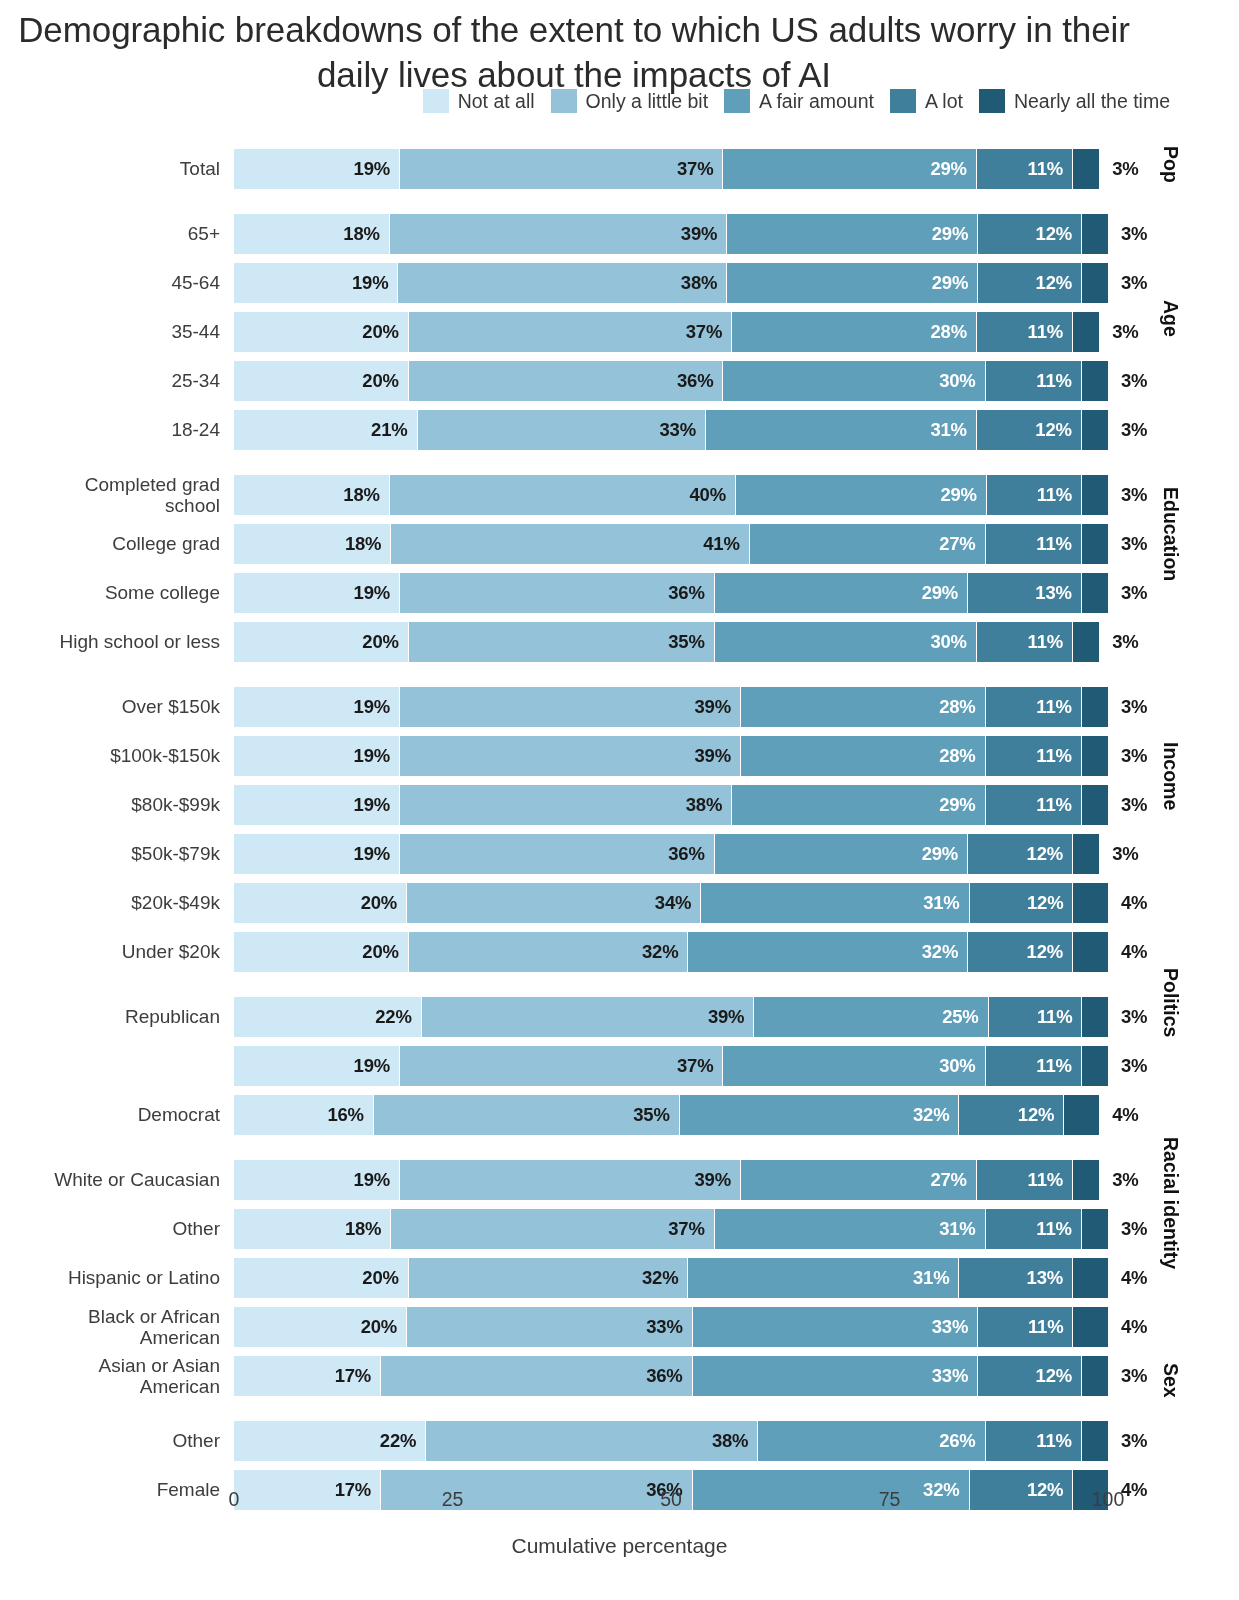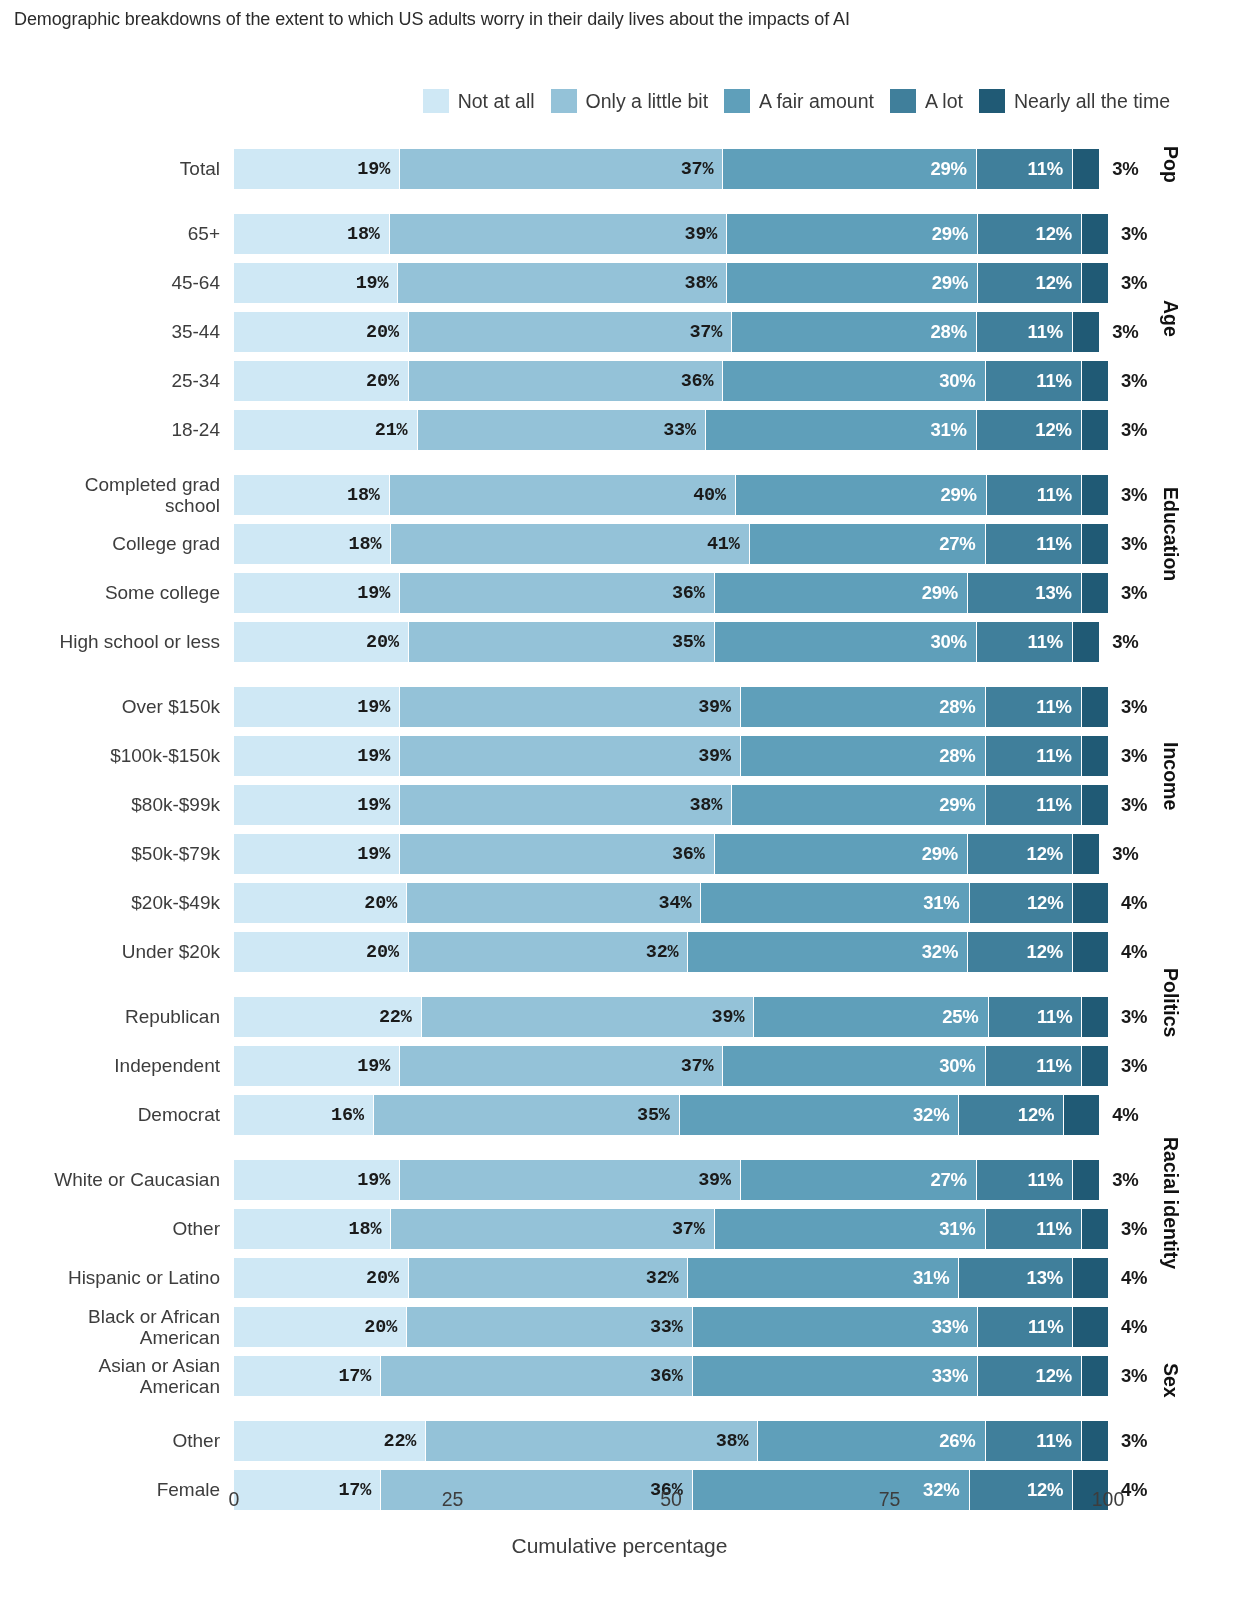--- a/index.html
+++ b/index.html
@@ -13,25 +13,26 @@
     overflow: hidden;
   }
 
   .page { position: relative; width: 1239px; height: 1600px; }
 
   
   .title {
     position: absolute;
     left: 14px; top: 8px;
     width: 1120px;
-    font-size: 18px;
+    font-size: 35px;
     line-height: 1.28;
     color: #2b2b2b;
     font-weight: 400;
     letter-spacing: -0.1px;
+    text-align: center;
   }
 
   
   .legend {
     position: absolute;
     left: 240px; top: 88px;
     width: 930px;
     height: 26px;
     display: flex;
     align-items: center;
@@ -107,21 +108,21 @@
   }
   .seg:last-child { border-right: none; }
 
   .seg-val {
     font-size: 18.5px;
     font-weight: bold;
     padding-right: 9px;
     white-space: nowrap;
     letter-spacing: -0.2px;
   }
-  .seg-val.dark  { color: #1a1a1a; font-family: Liberation Mono, monospace; }
+  .seg-val.dark  { color: #1a1a1a; }
   .seg-val.light { color: #ffffff; }
   .seg-val.outside {
     position: absolute;
     left: 100%;
     padding-right: 0;
     padding-left: 13px;
     color: #1a1a1a;
   }
 
   
@@ -526,21 +527,20 @@
           </div>
           <div class="seg" style="width: 96.14px; background: rgb(64, 127, 155);">
             <span class="seg-val light">11%</span>
           </div>
           <div class="seg" style="width: 26.22px; background: rgb(32, 90, 117);">
             <span class="seg-val outside">3%</span>
           </div>
         </div>
       </div>
       <div class="row" style="top: 906px;">
-        <div class="row-label">Independent</div>
         <div class="bar">
           <div class="seg" style="width: 166.06px; background: rgb(207, 232, 245);">
             <span class="seg-val dark">19%</span>
           </div>
           <div class="seg" style="width: 323.38px; background: rgb(148, 194, 216);">
             <span class="seg-val dark">37%</span>
           </div>
           <div class="seg" style="width: 262.2px; background: rgb(95, 159, 186);">
             <span class="seg-val light">30%</span>
           </div>

